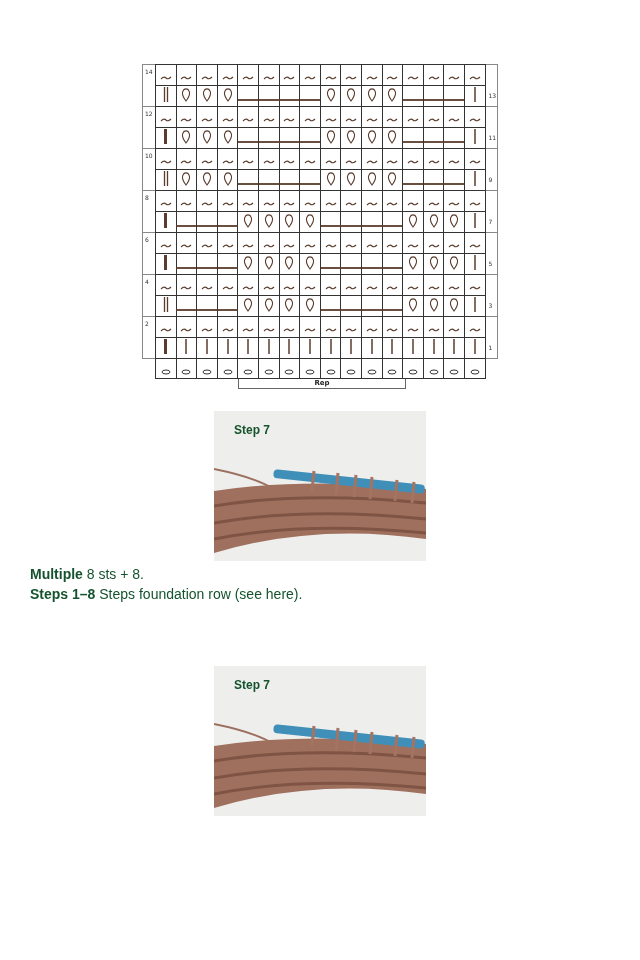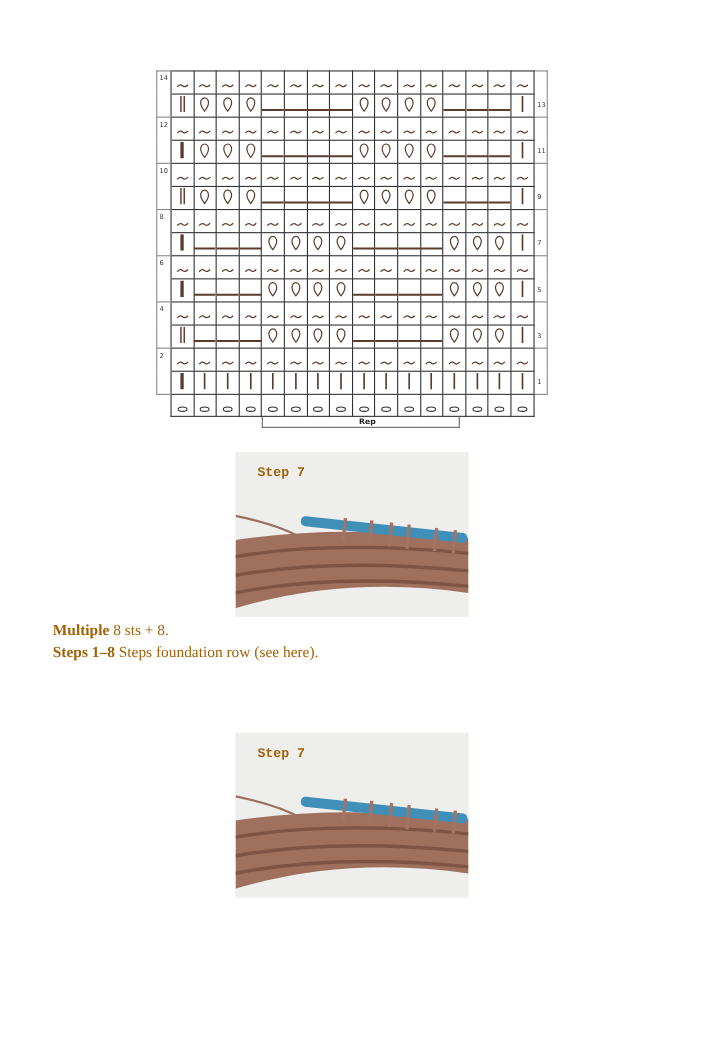--- a/index.html
+++ b/index.html
@@ -11,24 +11,24 @@
   .lab-r { width:12px; box-sizing:border-box; border-right:1px solid #888; font-size:6px; color:#333; display:flex; align-items:center; padding-left:3px; }
   .cells { display:flex; border-left:1px solid #333; }
   .cell { width:20.6px; height:21px; box-sizing:border-box; border-right:1px solid #333; border-top:1px solid #333; display:flex; align-items:center; justify-content:center; }
   .pair-top .lab-l, .pair-top .lab-r { border-top:1px solid #888; }
   .pair-bot .lab-l, .pair-bot .lab-r { }
   .chain-row .cells { border-bottom:1px solid #333; }
   .chain-row .lab-l, .chain-row .lab-r { border:none; border-top:1px solid #888; }
   .chain-row .lab-l { border-left:none; }
   .chain-row .lab-r { border-right:none; }
   .g { display:block; }
-  .rep { position:absolute; left:96px; top:315px; width:166px; height:9px; border:1px solid #666; border-top:none; font-size:7px; font-weight:bold; text-align:center; color:#222; line-height:9px;padding-left:12px; }
+  .rep { position:absolute; left:96px; top:315px; width:166px; height:9px; border:1px solid #666; border-top:none; font-size:7px; font-weight:bold; text-align:center; color:#222; line-height:9px; }
   .photo { position:absolute; left:214px; width:212px; height:150px; background:#eeeeec; overflow:hidden; }
-  .photo .cap { position:absolute; left:20px; top:12px; font-size:12px; font-weight:bold; color:#a16207; font-family:Liberation Mono, monospace; }
-  .text { position:absolute; left:48px; width:575px; font-family:Liberation Serif, serif; font-size:14px; line-height:20px; color:#a16207; }
+  .photo .cap { position:absolute; left:20px; top:12px; font-size:12px; font-weight:bold; color:#14532d; font-family:Liberation Sans, sans-serif; }
+  .text { position:absolute; left:30px; width:575px; font-family:Liberation Sans, sans-serif; font-size:14px; line-height:20px; color:#14532d; }
   .text b { font-weight:bold; }
 </style>
 </head>
 <body>
 
 <div id="chart">
   <div class="grid-wrap" id="grid">
       <div class="row pair-top">
         <div class="lab-l">14</div>
         <div class="cells">

